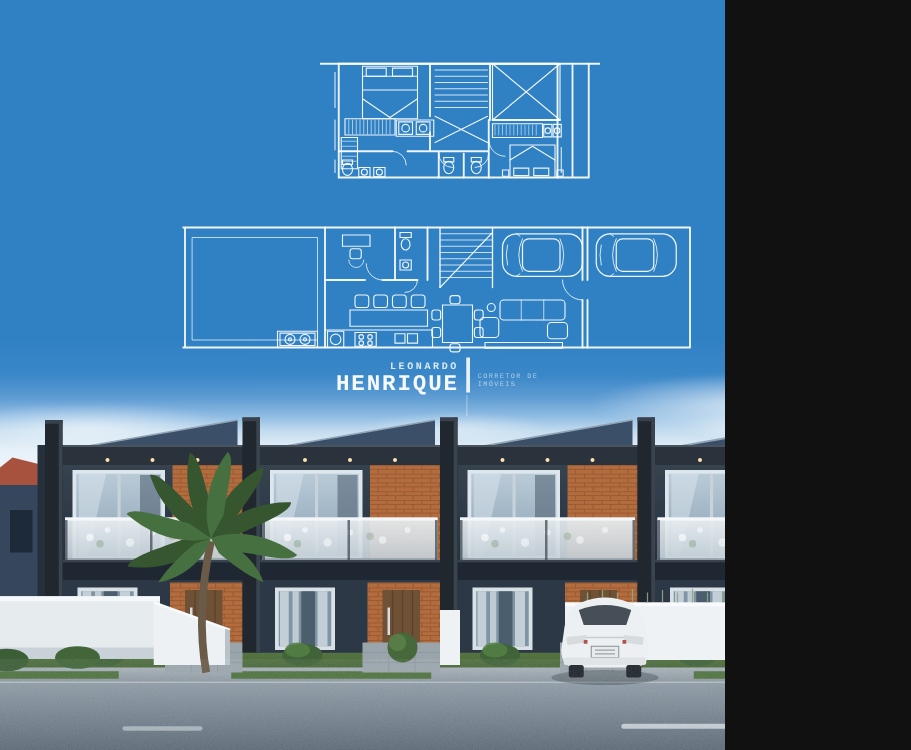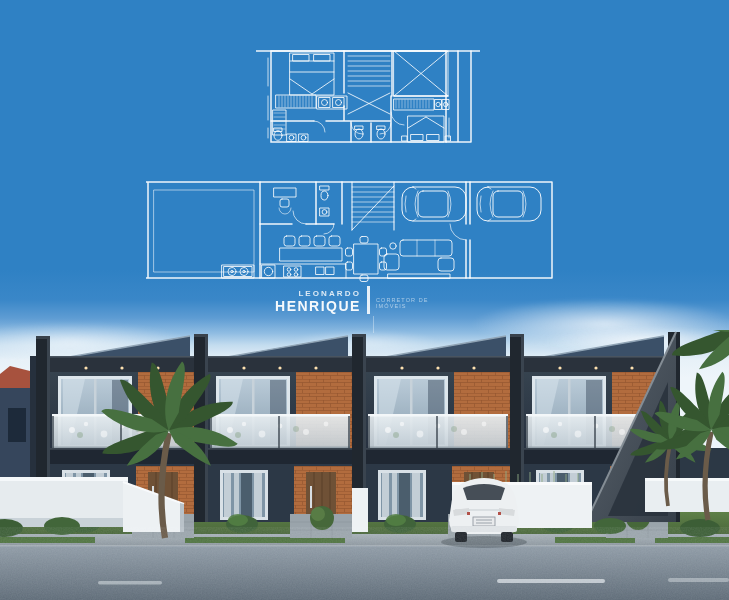--- a/index.html
+++ b/index.html
@@ -1,33 +1,33 @@
 <!DOCTYPE html>
 <html><head>
 <meta charset="utf-8">
 <title>Render</title>
 <style>
   html,body{margin:0;padding:0;background:#111;}
-  .canvas{position:relative;width:729px;height:600px;overflow:hidden;
-    font-family:Liberation Sans, sans-serif;
+  .canvas{position:relative;width:580px;height:600px;overflow:hidden;
+    font-family:Liberation Mono, monospace;
     background:linear-gradient(180deg,
       #2f81c4 0%, #2f81c4 45%,
       #3a87c8 50%, #5e9cd3 53%,
       #8fbce2 55.5%, #c3dcef 57.5%,
       #e7f1f8 60%, #eef5fa 63%, #eef5fa 100%);}
   .cloud{position:absolute;border-radius:50%;
     background:radial-gradient(ellipse at center, rgba(255,255,255,.85), rgba(255,255,255,0) 70%);
     filter:blur(2px);}
   .plan{position:absolute;}
   .plan path,.plan rect,.plan line,.plan circle,.plan ellipse,.plan polygon{vector-effect:non-scaling-stroke;}
   .watermark{position:absolute;top:286px;left:0;width:729px;height:46px;
     display:flex;justify-content:center;align-items:flex-start;gap:6px;color:#fff;}
   .wm-names{text-align:right;line-height:1.15;padding-top:3px;}
   .wm-first{font-size:8px;letter-spacing:2.1px;font-weight:bold;opacity:.82;}
-  .wm-last{font-size:14px;letter-spacing:1.5px;font-weight:bold;opacity:.95;}
+  .wm-last{font-size:18px;letter-spacing:1.5px;font-weight:bold;opacity:.95;}
   .wm-bar{width:3px;height:28px;background:rgba(255,255,255,.88);}
   .wm-tag{font-size:5.5px;letter-spacing:1.1px;opacity:.55;padding-top:11px;width:78px;}
   .wm-dropline{position:absolute;left:50%;margin-left:8px;top:30px;width:1px;height:17px;
     background:rgba(255,255,255,.35);}
   .scene{position:absolute;left:0;top:330px;}
 </style>
 </head>
 <body>
 
 <div class="canvas">

